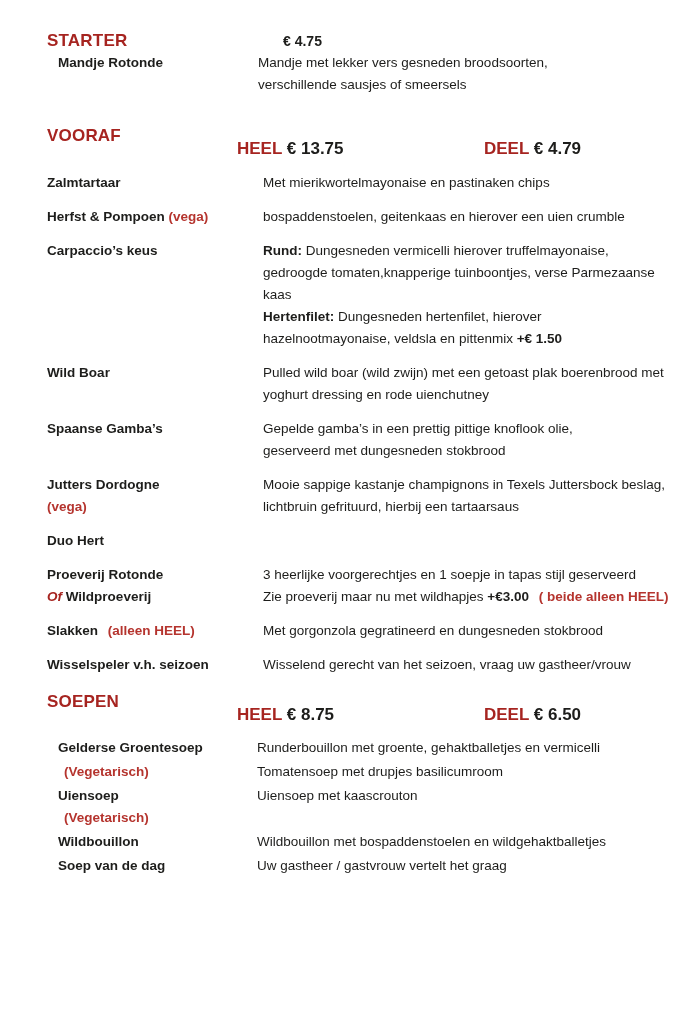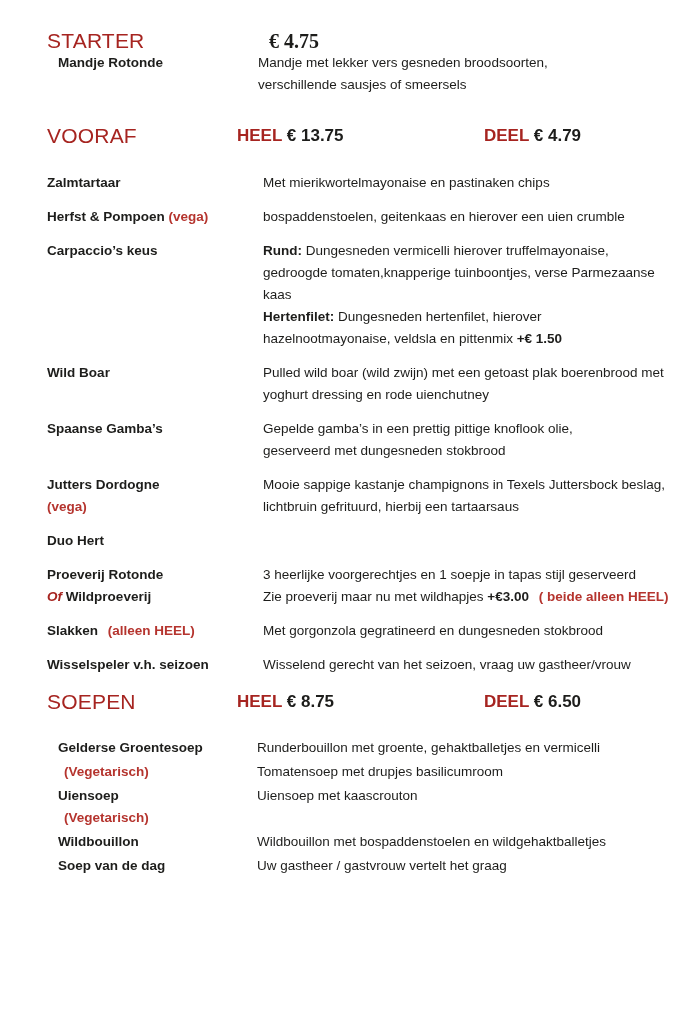--- a/index.html
+++ b/index.html
@@ -28,32 +28,32 @@
   .s-n  { font-weight: 400; }
   .s-b  { font-weight: 700; }
   .s-r  { color: var(--note, #b5342e); font-weight: 700; padding-left: 6px; }
   .s-rb { color: var(--note, #b5342e); font-weight: 700; }
   .s-rbi{ color: var(--accent, #a62420); font-weight: 700; font-style: italic; }
 
   
   .header-row { margin-bottom: 25px; }
   .section-title {
     color: var(--accent, #a62420);
-    font-weight: 400;
-    font-size: 21px;
+    font-weight: 700;
+    font-size: 17px;
     line-height: 22px;
     letter-spacing: 0.2px;
   }
   .header-prices { position: relative; height: 22px; }
   .price-label { color: var(--accent, #a62420); font-weight: 700; font-size: 17px; }
   .price-amount { color: #1d1d1b; font-weight: 700; font-size: 17px; }
-  .price-group { position: absolute; top: 0; white-space: nowrap; line-height: 22px; text-align: right; }
+  .price-group { position: absolute; top: 13px; white-space: nowrap; line-height: 22px; text-align: right; }
   .price-group.heel { left: 0; }
   .price-group.deel { left: 247px; }
-  .starter-price { margin-left: 32px; font-weight: 700; font-size: 20px; line-height: 22px; display: inline-block; font-family: Liberation Serif, serif; }
+  .starter-price { margin-left: 46px; font-weight: 700; font-size: 14px; line-height: 22px; display: inline-block; }
 
   
   .sec-0 { margin-bottom: 29px; }
   .sec-0 .header-row { margin-bottom: 0; }
   .sec-0 .item { margin-bottom: 0; gap: 13px; }
   .sec-0 .col-name .line { padding-left: 11px; }
   .sec-0 .item .col-desc .line { padding-left: 8px; }
 
   .sec-1 { margin-bottom: 15px; }
   .sec-1 .item { margin-bottom: 12px; gap: 26px; }

